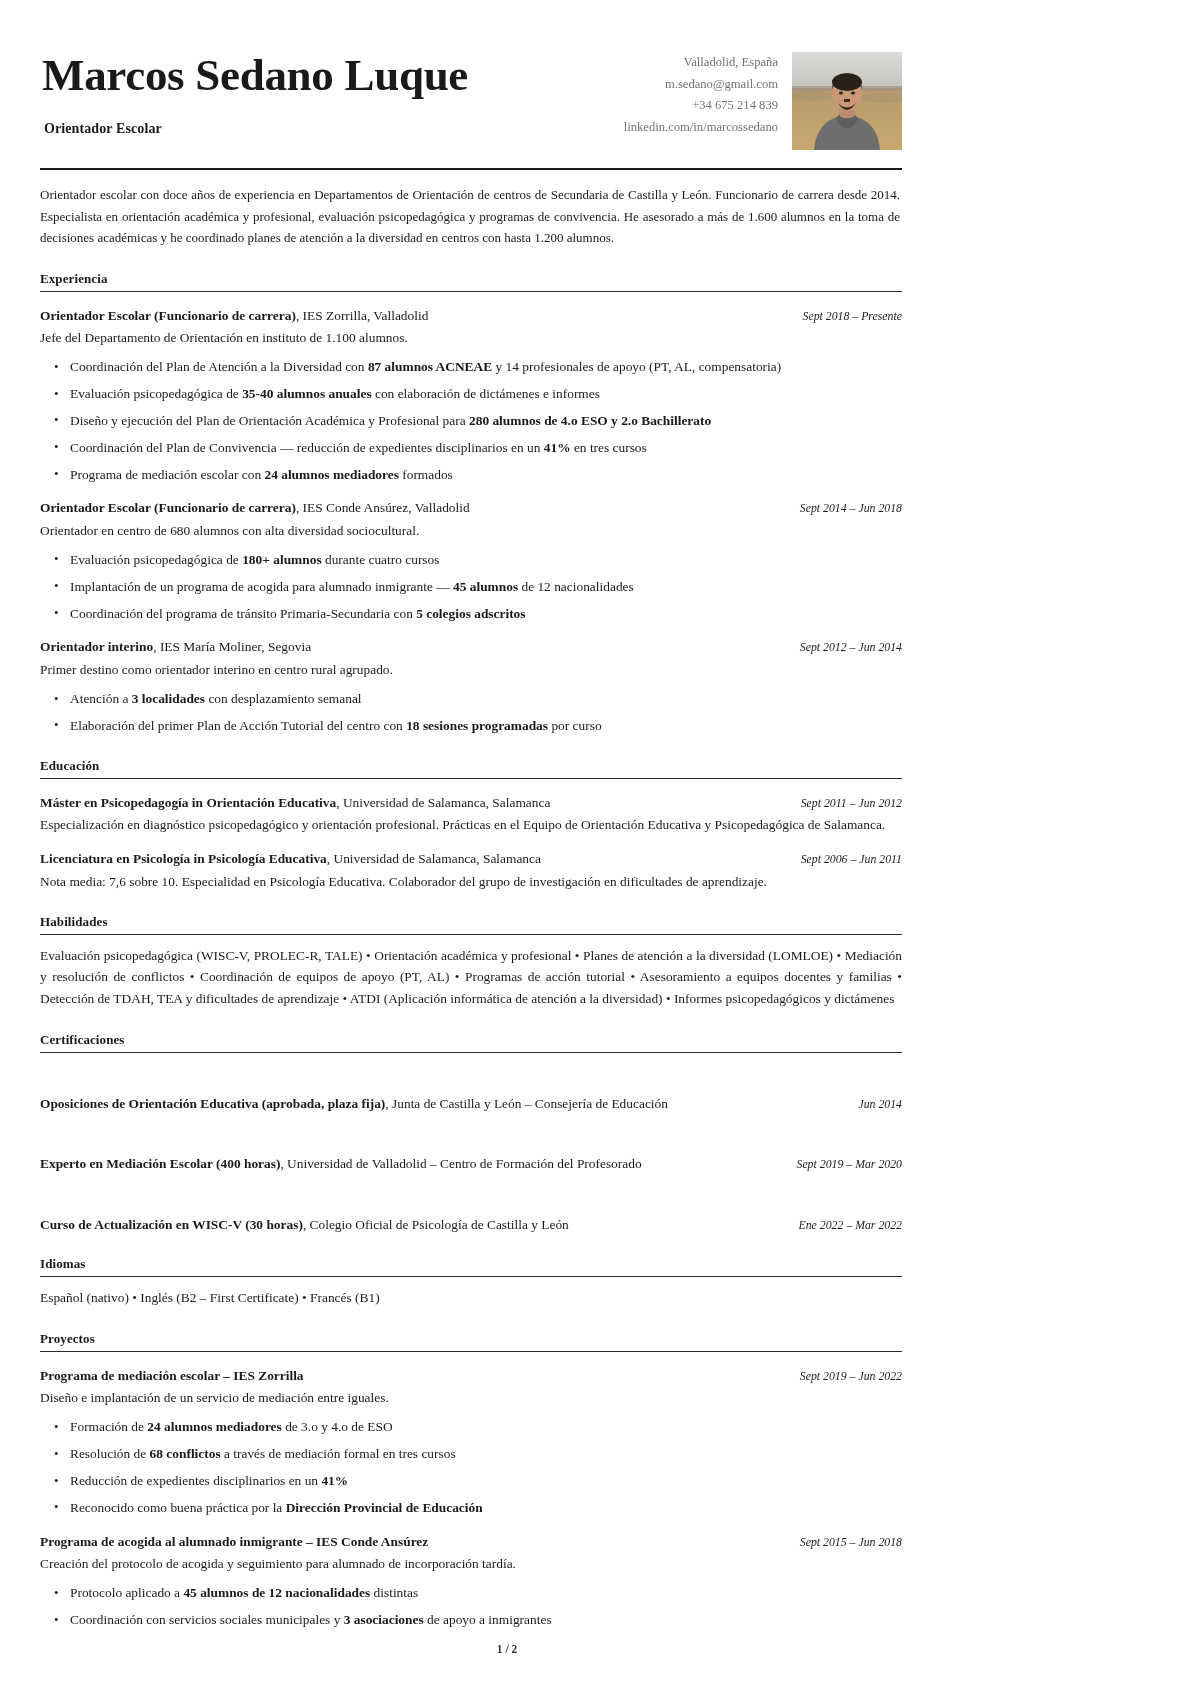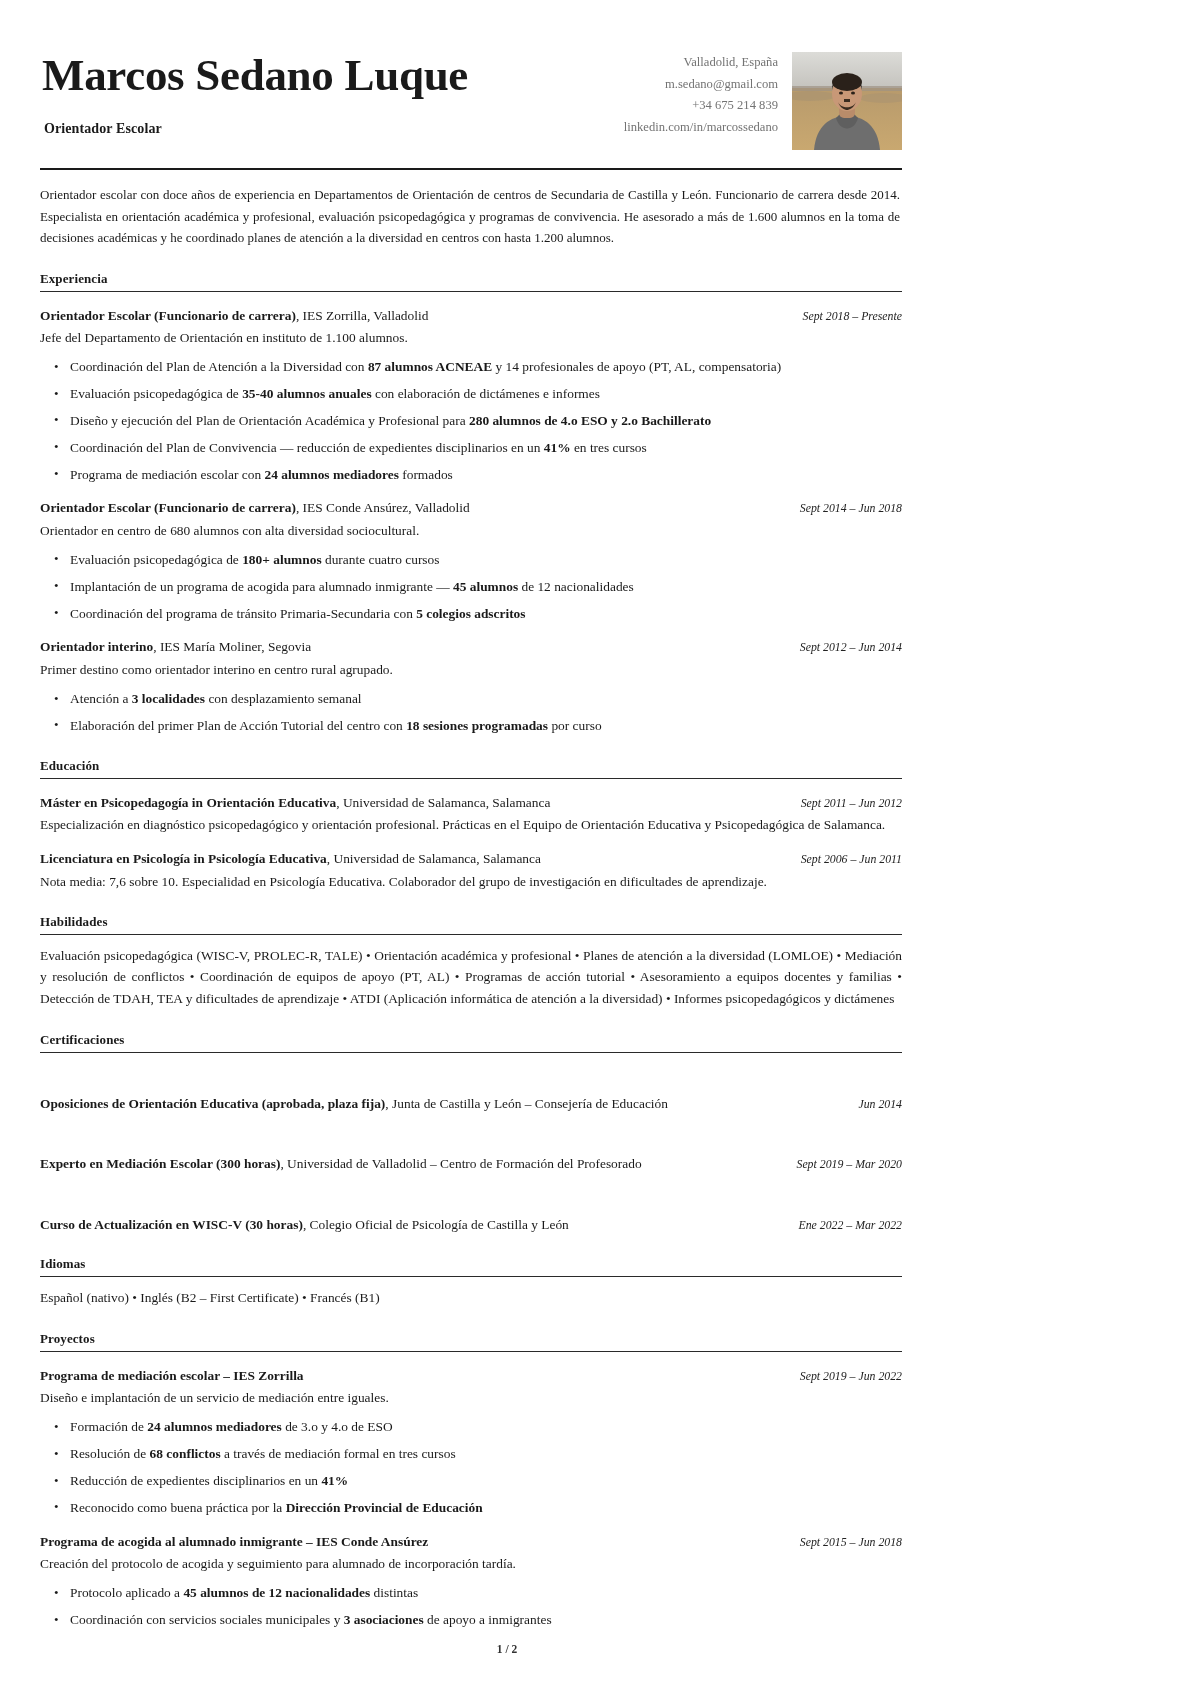--- a/index.html
+++ b/index.html
@@ -297,21 +297,21 @@
 
   <div class="section">
     <div class="section-title">Certificaciones</div>
     <hr class="section-rule">
     <div id="cert-list">
         <div class="cert-row">
           <div class="cert-text"><b>Oposiciones de Orientación Educativa (aprobada, plaza fija)</b>, Junta de Castilla y León – Consejería de Educación</div>
           <div class="entry-date">Jun 2014</div>
         </div>
         <div class="cert-row">
-          <div class="cert-text"><b>Experto en Mediación Escolar (300 horas)</b>, Universidad de Valladolid – Centro de Formación del Profesorado</div>
+          <div class="cert-text"><b>Experto en Mediación Escolar (400 horas)</b>, Universidad de Valladolid – Centro de Formación del Profesorado</div>
           <div class="entry-date">Sept 2019 – Mar 2020</div>
         </div>
         <div class="cert-row">
           <div class="cert-text"><b>Curso de Actualización en WISC-V (30 horas)</b>, Colegio Oficial de Psicología de Castilla y León</div>
           <div class="entry-date">Ene 2022 – Mar 2022</div>
         </div>
       </div>
   </div>
 
   <div class="section">

